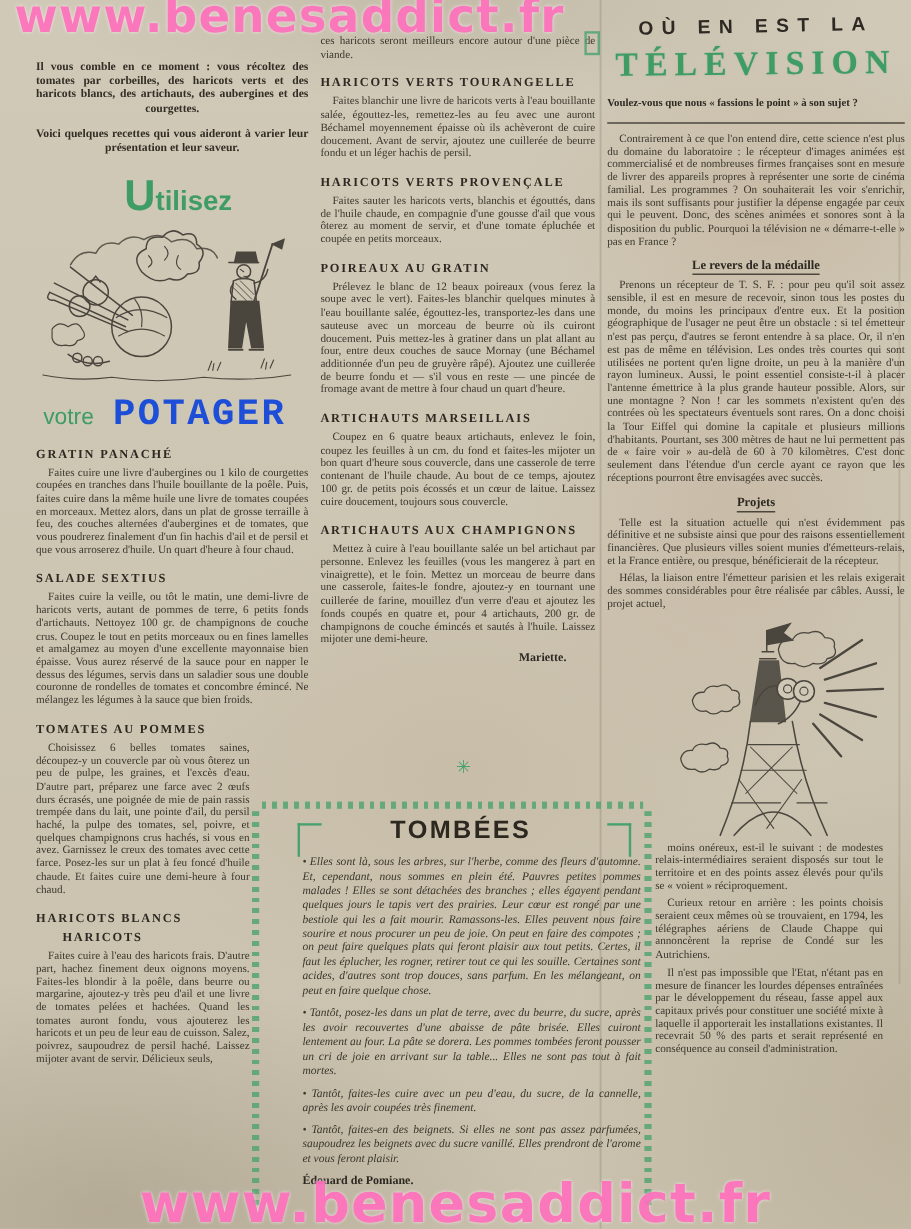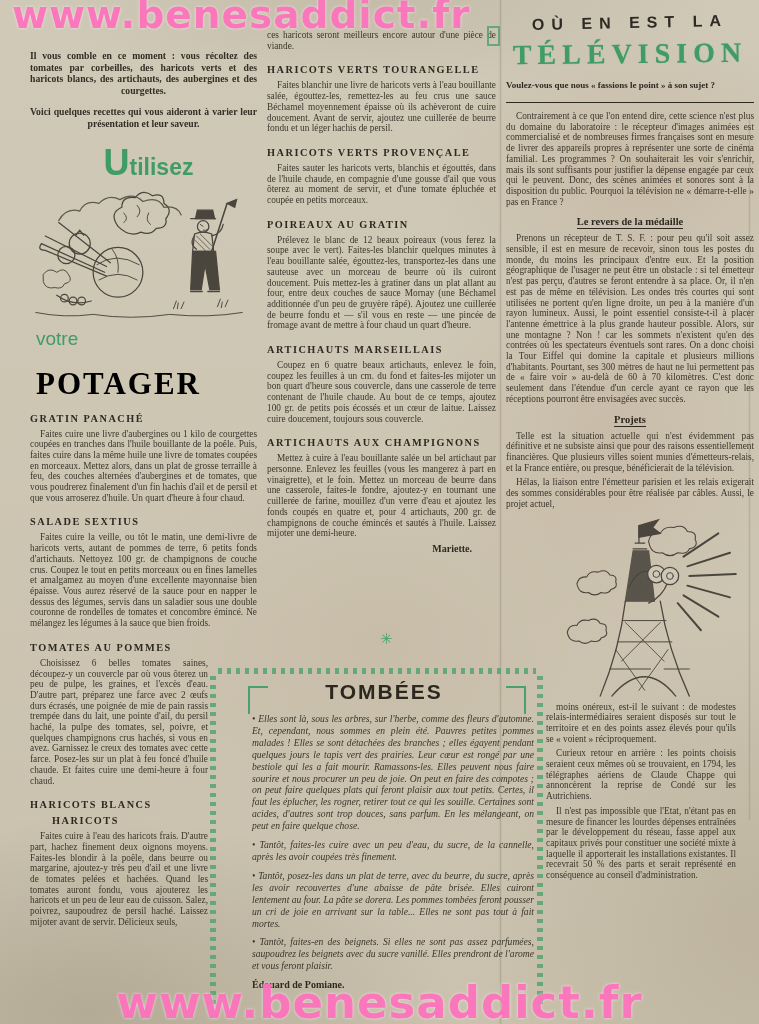--- a/index.html
+++ b/index.html
@@ -38,23 +38,23 @@
   h3.rhead{font-size:10.3px;font-weight:bold;letter-spacing:1.5px;color:#2d2922;margin:13px 0 5px;}
   h3.rhead.l2{margin:0 0 5px 22px;}
   h3.rhead.first{margin-top:11px;}
 
   .intro{font-weight:bold;font-size:9.7px;line-height:11.6px;text-align:justify;text-align-last:center;
     text-indent:0;margin:0 0 10px;color:#322e26;}
   .potager-block{text-align:center;margin:12px 0 6px;}
   .utilisez{font-family:"Liberation Sans",sans-serif;font-weight:bold;font-size:23px;color:#3f9c64;
     text-align:center;margin:0 0 2px 10px;}
   .utilisez::first-letter{font-size:36px;}
-  .votre-row{display:flex;align-items:baseline;justify-content:flex-start;gap:16px;margin:0 0 2px 6px;flex-direction:column;}
+  .votre-row{display:flex;align-items:baseline;justify-content:flex-start;gap:16px;margin:0 0 2px 6px;}
   .votre{font-family:"Liberation Sans",sans-serif;font-size:19px;color:#3f9c64;}
-  .potager-big{font-family:Liberation Serif, serif;font-weight:bold;font-size:31px;letter-spacing:2px;color:#000000;}
+  .potager-big{font-family:Liberation Mono, monospace;font-weight:bold;font-size:31px;letter-spacing:2px;color:#1d4ed8;}
   svg.illo{display:block;}
 
   .signature{font-weight:bold;font-size:10px;text-align:right;margin:4px 24px 0 0;color:#2d2922;}
 
   
   .tv-kicker{font-family:"Liberation Sans",sans-serif;font-weight:bold;font-size:16px;letter-spacing:7px;
     color:#2e2a23;text-align:center;transform:rotate(-1.2deg);margin:0 0 6px;}
   .tv-title{font-weight:bold;font-size:28px;letter-spacing:6px;color:#3f9c64;text-align:center;
     transform:rotate(-0.6deg);margin:0 0 10px;text-shadow:0 0 1px rgba(63,156,100,.6);}
   .tv-standfirst{font-weight:bold;font-size:9px;white-space:nowrap;color:#2e2a23;
@@ -150,21 +150,21 @@
 
     <h3 class="rhead">HARICOTS BLANCS</h3>
     <h3 class="rhead l2">HARICOTS</h3>
     <p class="body narrow">Faites cuire à l'eau des haricots frais. D'autre part, hachez finement deux oignons moyens. Faites-les blondir à la poêle, dans beurre ou margarine, ajoutez-y très peu d'ail et une livre de tomates pelées et hachées. Quand les tomates auront fondu, vous ajouterez les haricots et un peu de leur eau de cuisson. Salez, poivrez, saupoudrez de persil haché. Laissez mijoter avant de servir. Délicieux seuls,</p>
   </div>
 
   <div id="mid-col" class="col">
     <p class="body noindent">ces haricots seront meilleurs encore autour d'une pièce de viande.</p>
 
     <h3 class="rhead">HARICOTS VERTS TOURANGELLE</h3>
-    <p class="body">Faites blanchir une livre de haricots verts à l'eau bouillante salée, égouttez-les, remettez-les au feu crus une sauce Béchamel moyennement épaisse où ils achèveront de cuire doucement. Avant de servir, ajoutez une cuillerée de beurre fondu et un léger hachis de persil.</p>
+    <p class="body">Faites blanchir une livre de haricots verts à l'eau bouillante salée, égouttez-les, remettez-les au feu avec une auront Béchamel moyennement épaisse où ils achèveront de cuire doucement. Avant de servir, ajoutez une cuillerée de beurre fondu et un léger hachis de persil.</p>
 
     <h3 class="rhead">HARICOTS VERTS PROVENÇALE</h3>
     <p class="body">Faites sauter les haricots verts, blanchis et égouttés, dans de l'huile chaude, en compagnie d'une gousse d'ail que vous ôterez au moment de servir, et d'une tomate épluchée et coupée en petits morceaux.</p>
 
     <h3 class="rhead">POIREAUX AU GRATIN</h3>
     <p class="body">Prélevez le blanc de 12 beaux poireaux (vous ferez la soupe avec le vert). Faites-les blanchir quelques minutes à l'eau bouillante salée, égouttez-les, transportez-les dans une sauteuse avec un morceau de beurre où ils cuiront doucement. Puis mettez-les à gratiner dans un plat allant au four, entre deux couches de sauce Mornay (une Béchamel additionnée d'un peu de gruyère râpé). Ajoutez une cuillerée de beurre fondu et — s'il vous en reste — une pincée de fromage avant de mettre à four chaud un quart d'heure.</p>
 
     <h3 class="rhead">ARTICHAUTS MARSEILLAIS</h3>
     <p class="body">Coupez en 6 quatre beaux artichauts, enlevez le foin, coupez les feuilles à un cm. du fond et faites-les mijoter un bon quart d'heure sous couvercle, dans une casserole de terre contenant de l'huile chaude. Au bout de ce temps, ajoutez 100 gr. de petits pois écossés et un cœur de laitue. Laissez cuire doucement, toujours sous couvercle.</p>
 
@@ -175,21 +175,21 @@
   </div>
 
   <div id="right-col" class="col">
     <div class="tv-kicker">OÙ EN EST LA</div>
     <div class="tv-title">TÉLÉVISION</div>
     <div class="tv-standfirst">Voulez-vous que nous « fassions le point » à son sujet ?</div>
     <p class="body">Contrairement à ce que l'on entend dire, cette science n'est plus du domaine du laboratoire : le récepteur d'images animées est commercialisé et de nombreuses firmes françaises sont en mesure de livrer des appareils propres à représenter une sorte de cinéma familial. Les programmes ? On souhaiterait les voir s'enrichir, mais ils sont suffisants pour justifier la dépense engagée par ceux qui le peuvent. Donc, des scènes animées et sonores sont à la disposition du public. Pourquoi la télévision ne « démarre-t-elle » pas en France ?</p>
     <div class="tv-sub"><span>Le revers de la médaille</span></div>
     <p class="body">Prenons un récepteur de T. S. F. : pour peu qu'il soit assez sensible, il est en mesure de recevoir, sinon tous les postes du monde, du moins les principaux d'entre eux. Et la position géographique de l'usager ne peut être un obstacle : si tel émetteur n'est pas perçu, d'autres se feront entendre à sa place. Or, il n'en est pas de même en télévision. Les ondes très courtes qui sont utilisées ne portent qu'en ligne droite, un peu à la manière d'un rayon lumineux. Aussi, le point essentiel consiste-t-il à placer l'antenne émettrice à la plus grande hauteur possible. Alors, sur une montagne ? Non ! car les sommets n'existent qu'en des contrées où les spectateurs éventuels sont rares. On a donc choisi la Tour Eiffel qui domine la capitale et plusieurs millions d'habitants. Pourtant, ses 300 mètres de haut ne lui permettent pas de « faire voir » au-delà de 60 à 70 kilomètres. C'est donc seulement dans l'étendue d'un cercle ayant ce rayon que les réceptions pourront être envisagées avec succès.</p>
     <div class="tv-sub"><span>Projets</span></div>
-    <p class="body">Telle est la situation actuelle qui n'est évidemment pas définitive et ne subsiste ainsi que pour des raisons essentiellement financières. Que plusieurs villes soient munies d'émetteurs-relais, et la France entière, ou presque, bénéficierait de la télévision.</p>
+    <p class="body">Telle est la situation actuelle qui n'est évidemment pas définitive et ne subsiste ainsi que pour des raisons essentiellement financières. Que plusieurs villes soient munies d'émetteurs-relais, et la France entière, ou presque, bénéficierait de la récepteur.</p>
     <p class="body">Hélas, la liaison entre l'émetteur parisien et les relais exigerait des sommes considérables pour être réalisée par câbles. Aussi, le projet actuel,</p>
 
     <svg class="illo" width="205" height="186" viewBox="0 0 200 192" style="margin:2px 0 2px 44px">
       <g fill="none" stroke="#4a463e" stroke-width="1.3" stroke-linecap="round">
         <path d="M96 28 q2 -10 12 -8 q4 -8 14 -6 q10 -4 14 4 q10 0 8 8 q4 8 -6 10 q-2 6 -12 4 q-8 6 -16 0 q-12 2 -14 -12 z" stroke-width="1.1"></path>
         <path d="M22 72 q2 -8 10 -7 q3 -7 12 -5 q8 -4 12 3 q8 0 6 7 q3 6 -5 8 q-2 5 -10 3 q-7 5 -13 0 q-10 2 -12 -9 z" stroke-width="1.1"></path>
         <path d="M12 122 q2 -8 10 -7 q3 -7 12 -5 q8 -4 12 3 q8 0 6 7 q3 6 -5 8 q-2 5 -10 3 q-7 5 -13 0 q-10 2 -12 -9 z" stroke-width="1.1"></path>
         <path d="M86 12 l20 -6 l-6 8 l8 6 l-22 4 z" fill="#4a463e"></path>
         <path d="M86 12 v18 M82 30 h10 M80 36 h14"></path>
         <path d="M80 38 h16 l6 52 h-30 z" fill="#4a463e" opacity=".88"></path>
@@ -221,22 +221,22 @@
   <div class="bracket left" style="left:248px;top:686px"></div>
   <div class="bracket right" style="left:506px;top:686px"></div>
   <div class="ornament" style="left:380px;top:630px">✳</div>
 
   <div id="pommes">
     <div class="pommes-title-row">
       <span class="pommes-small">TOMBÉES</span>
     </div>
     <div class="pommes-body">
       <p class="pom">• Elles sont là, sous les arbres, sur l'herbe, comme des fleurs d'automne. Et, cependant, nous sommes en plein été. Pauvres petites pommes malades ! Elles se sont détachées des branches ; elles égayent pendant quelques jours le tapis vert des prairies. Leur cœur est rongé par une bestiole qui les a fait mourir. Ramassons-les. Elles peuvent nous faire sourire et nous procurer un peu de joie. On peut en faire des compotes ; on peut faire quelques plats qui feront plaisir aux tout petits. Certes, il faut les éplucher, les rogner, retirer tout ce qui les souille. Certaines sont acides, d'autres sont trop douces, sans parfum. En les mélangeant, on peut en faire quelque chose.</p>
+      <p class="pom">• Tantôt, posez-les dans un plat de terre, avec du beurre, du sucre, après les avoir recouvertes d'une abaisse de pâte brisée. Elles cuiront lentement au four. La pâte se dorera. Les pommes tombées feront pousser un cri de joie en arrivant sur la table... Elles ne sont pas tout à fait mortes.</p>
       <p class="pom">• Tantôt, faites-les cuire avec un peu d'eau, du sucre, de la cannelle, après les avoir coupées très finement.</p>
-      <p class="pom">• Tantôt, posez-les dans un plat de terre, avec du beurre, du sucre, après les avoir recouvertes d'une abaisse de pâte brisée. Elles cuiront lentement au four. La pâte se dorera. Les pommes tombées feront pousser un cri de joie en arrivant sur la table... Elles ne sont pas tout à fait mortes.</p>
       <p class="pom">• Tantôt, faites-en des beignets. Si elles ne sont pas assez parfumées, saupoudrez les beignets avec du sucre vanillé. Elles prendront de l'arome et vous feront plaisir.</p>
       <div class="pommes-sig">Édouard de Pomiane.</div>
     </div>
   </div>
 
   <div class="watermark bottom">www.benesaddict.fr</div>
 
 </div>
 
 </body></html>

